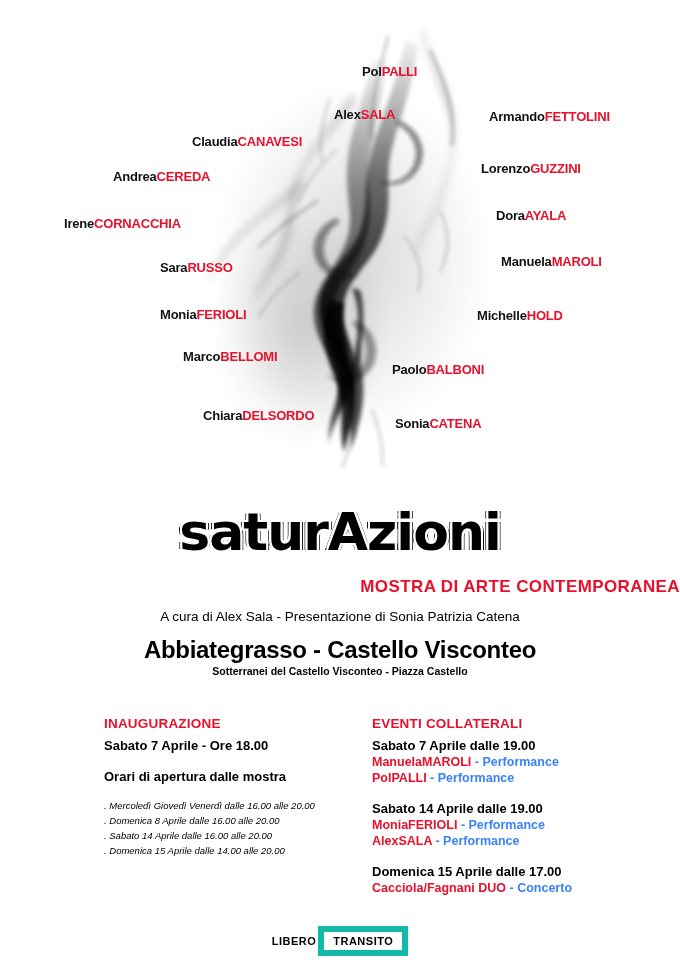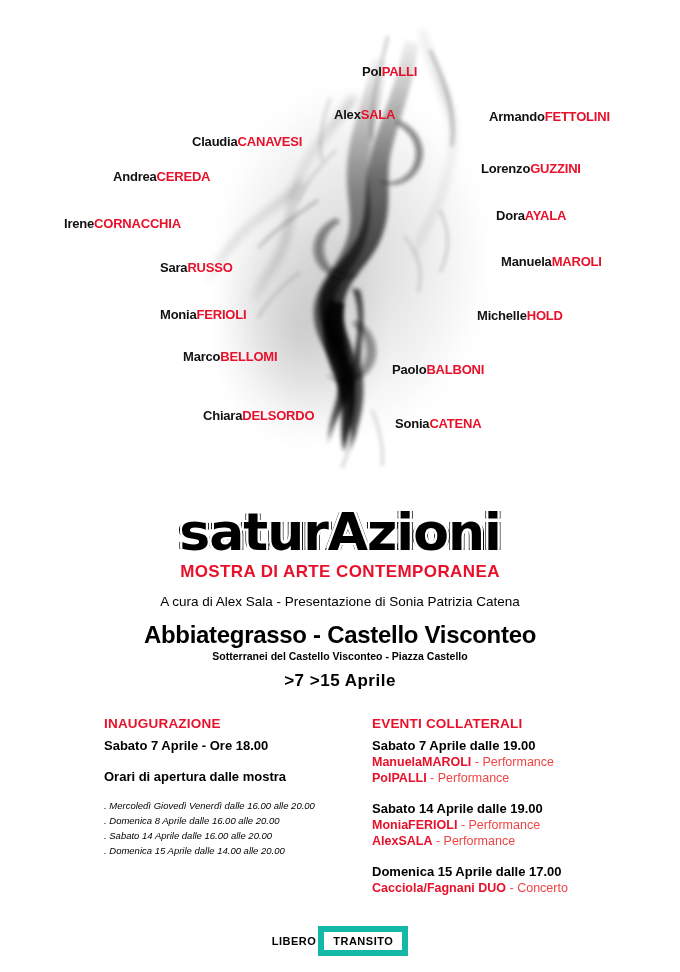--- a/index.html
+++ b/index.html
@@ -66,25 +66,26 @@
        2px 0 0 #fff, -2px 0 0 #fff, 0 2px 0 #fff, 0 -2px 0 #fff,
        2px 2px 0 #fff, -2px 2px 0 #fff, 2px -2px 0 #fff, -2px -2px 0 #fff,
        3px 0 0 #000, -3px 0 0 #000;
   }
   #main-title-wrap {
     position: relative;
     display: inline-block;
     margin-top: 14px;
   }
   #subtitle {
-    margin-top: 4px;
+    margin-top: 19px;
     font-size: 17px;
     font-weight: 700;
     color: #e8102a;
     letter-spacing: 0.4px;
+    text-align: right;
   }
   #curated {
     margin-top: 12px;
     font-size: 13.5px;
     color: #000;
   }
   #collab {
     margin-top: 2px;
     font-size: 12.5px;
     color: #000;
@@ -146,21 +147,21 @@
     color: #000;
     font-style: italic;
   }
   .perf-line {
     font-size: 12.5px;
     color: #000;
     margin-top: 2px;
   }
   .perf-line .name-first { font-weight: 700; color: #e8102a; }
   .perf-line .name-last { font-weight: 700; color: #e8102a; }
-  .perf-line .role { font-weight: 400; color: #ef4444; }
+  .perf-line .role { font-weight: 700; color: #3b82f6; }
   .ev-date {
     font-size: 13px;
     font-weight: 700;
     margin-top: 16px;
   }
   .ev-date.first { margin-top: 7px; }
 
   
   #footer-logo {
     position: absolute;
@@ -309,21 +310,20 @@
 </div>
 
 <div id="title-block">
   <div id="main-title-wrap">
     <div id="main-title">saturAzioni</div>
   </div>
   <div id="subtitle">MOSTRA DI ARTE CONTEMPORANEA</div>
   <div id="curated">A cura di Alex Sala - Presentazione di Sonia Patrizia Catena</div>
   <div id="venue">Abbiategrasso - Castello Visconteo</div>
   <div id="venue-sub">Sotterranei del Castello Visconteo - Piazza Castello</div>
-  <div id="dates">&gt;7 &gt;15 Aprile</div>
 </div>
 
 <div id="cols">
 
   <div class="col" id="col-left">
     <div class="col-head">INAUGURAZIONE</div>
     <div class="col-line-bold">Sabato 7 Aprile - Ore 18.00</div>
     <div class="col-line-bold2">Orari di apertura dalle mostra</div>
     <div class="small-list">
       <div>. Mercoledì Giovedì Venerdì dalle 16.00 alle 20.00</div>

